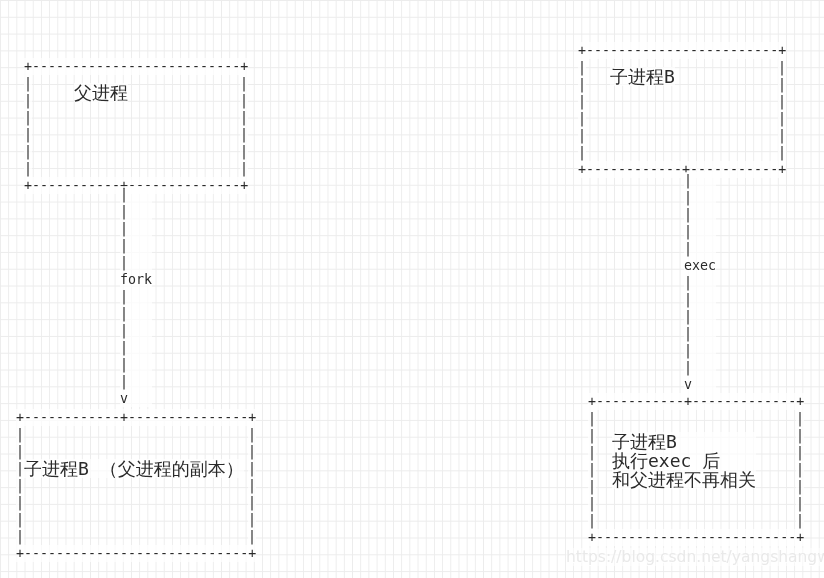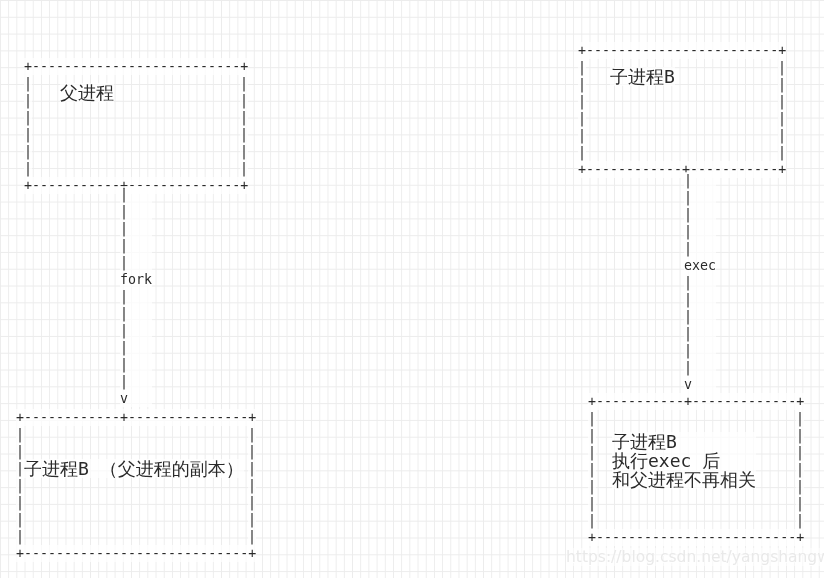--- a/index.html
+++ b/index.html
@@ -43,21 +43,21 @@
     line-height: 19px;
     color: #2a2a2a;
     white-space: pre;
     background: rgba(255,255,255,0.7);
   }
 
   
   #box-tl { left: 24px;  top: 58px;  width: 224px; height: 136px; }
   #box-tl .b.bottom { left: 0; top: 119px; }
   #box-tl .b.sr { left: 216px; }
-  #lbl-tl { left: 36px; top: 25px; }
+  #lbl-tl { left: 50px; top: 25px; }
 
   
   #box-bl { left: 16px;  top: 409px; width: 240px; height: 154px; }
   #box-bl .b.bottom { left: 0; top: 136px; }
   #box-bl .b.sr { left: 232px; }
   #lbl-bl { left: 8px; top: 43px; margin-top: 7px; }
 
   
   #box-tr { left: 578px; top: 42px;  width: 208px; height: 136px; }
   #box-tr .b.bottom { left: 0; top: 119px; }

